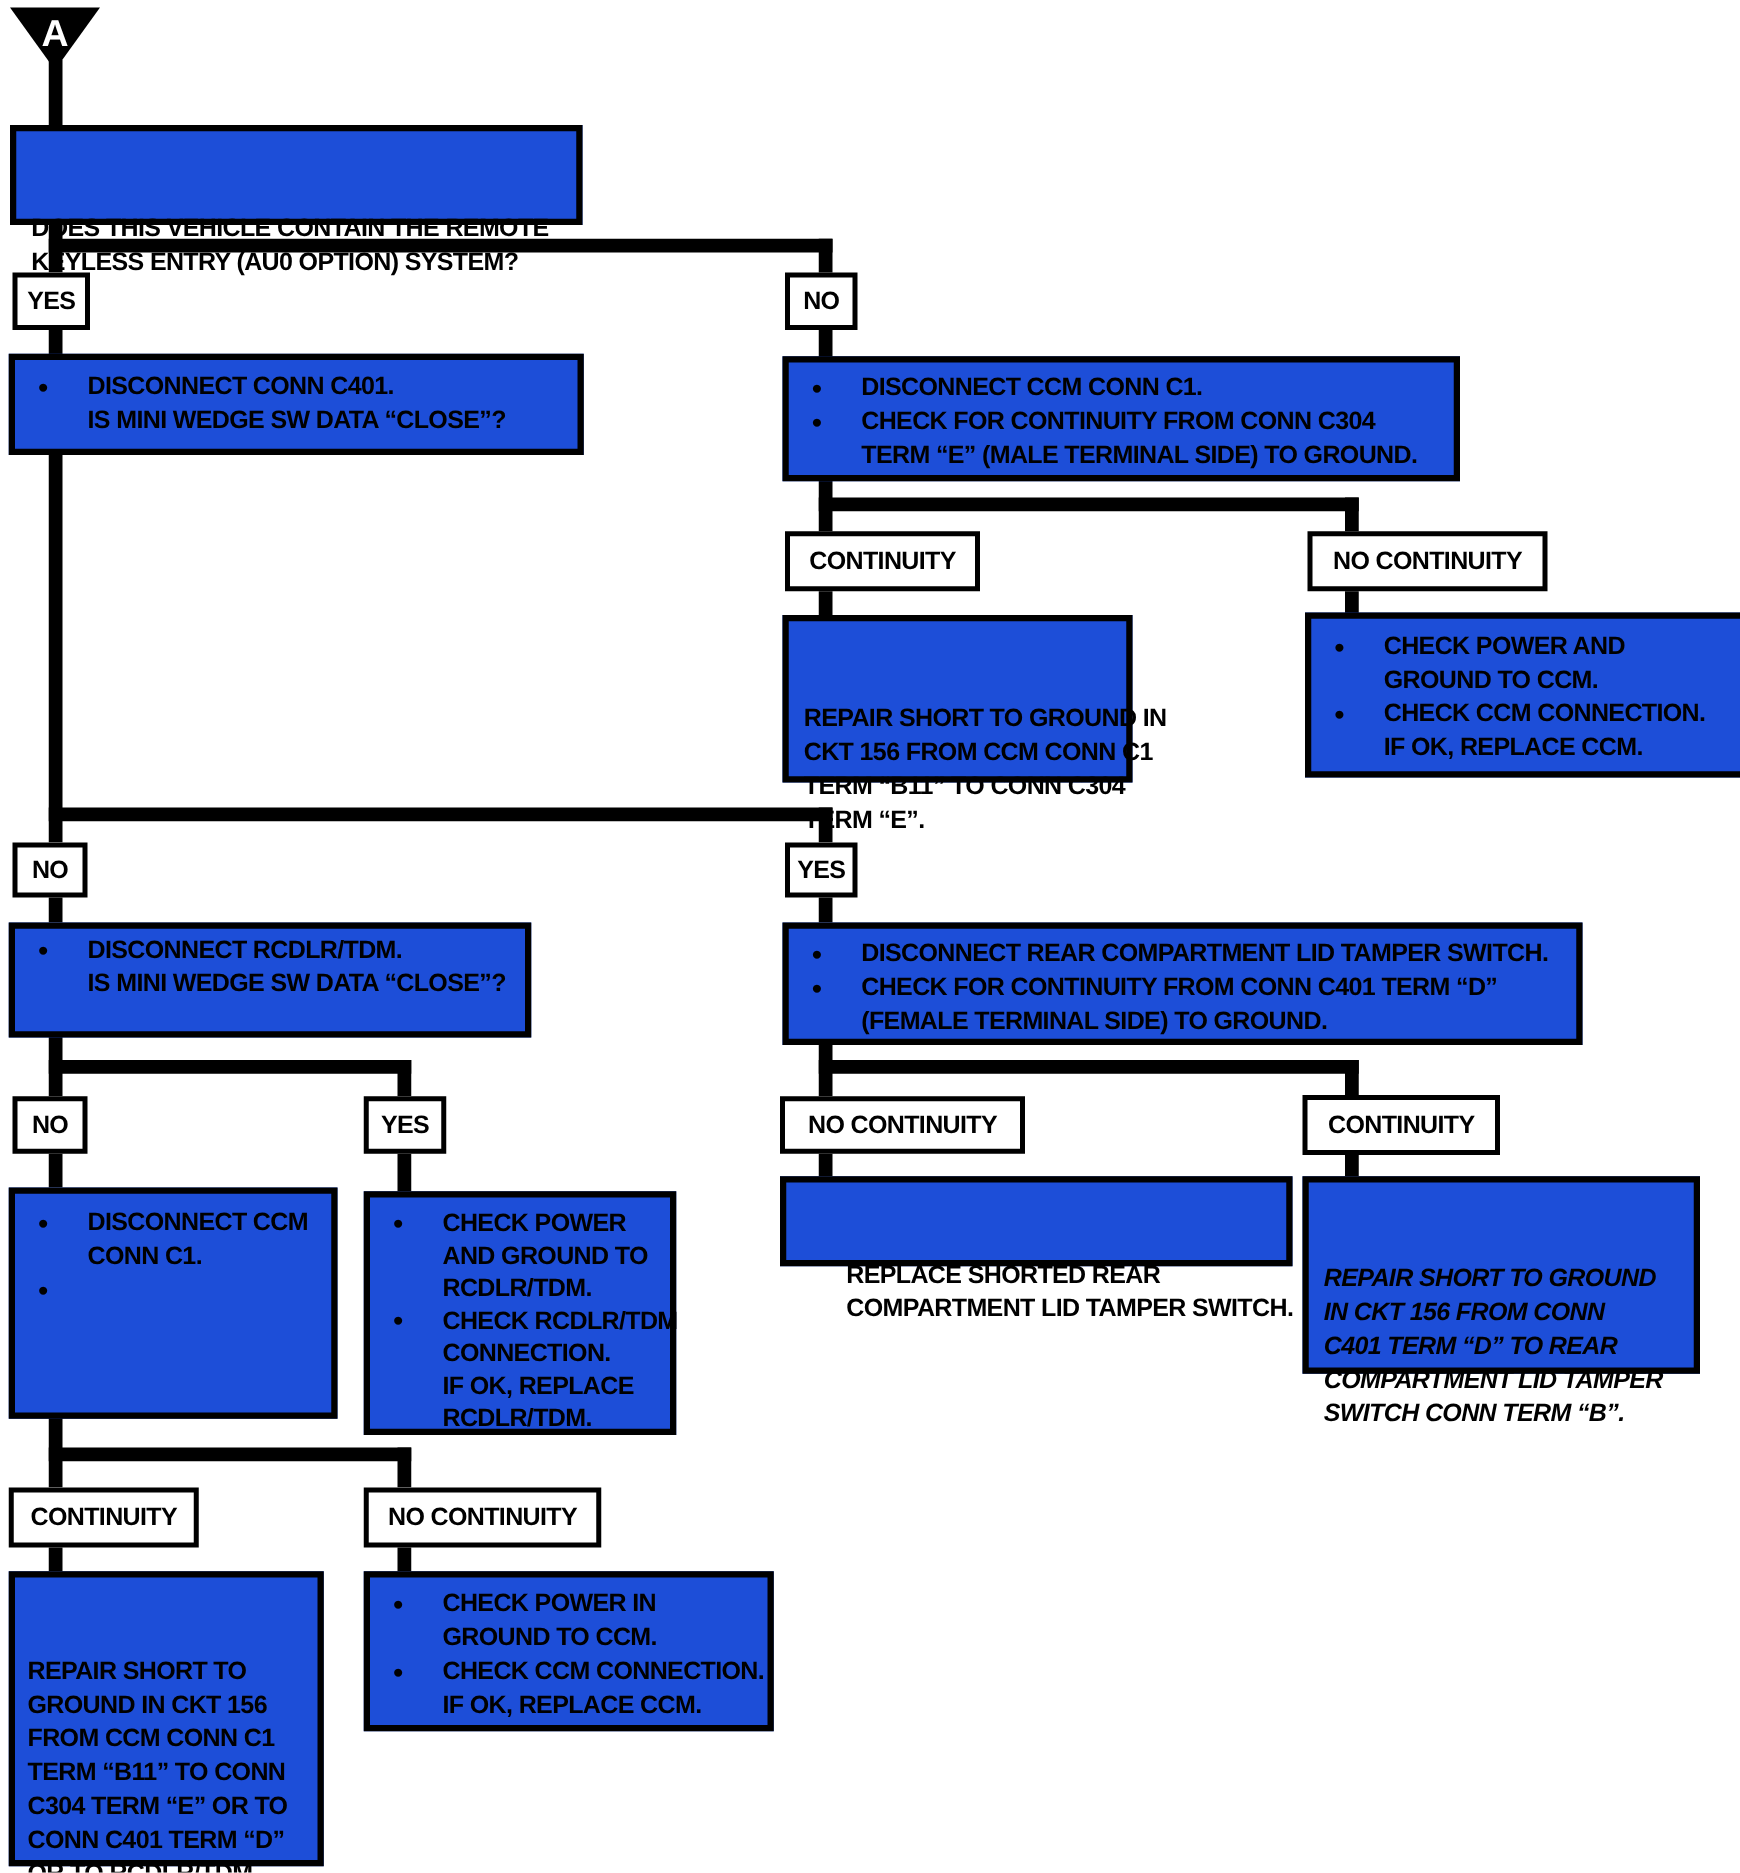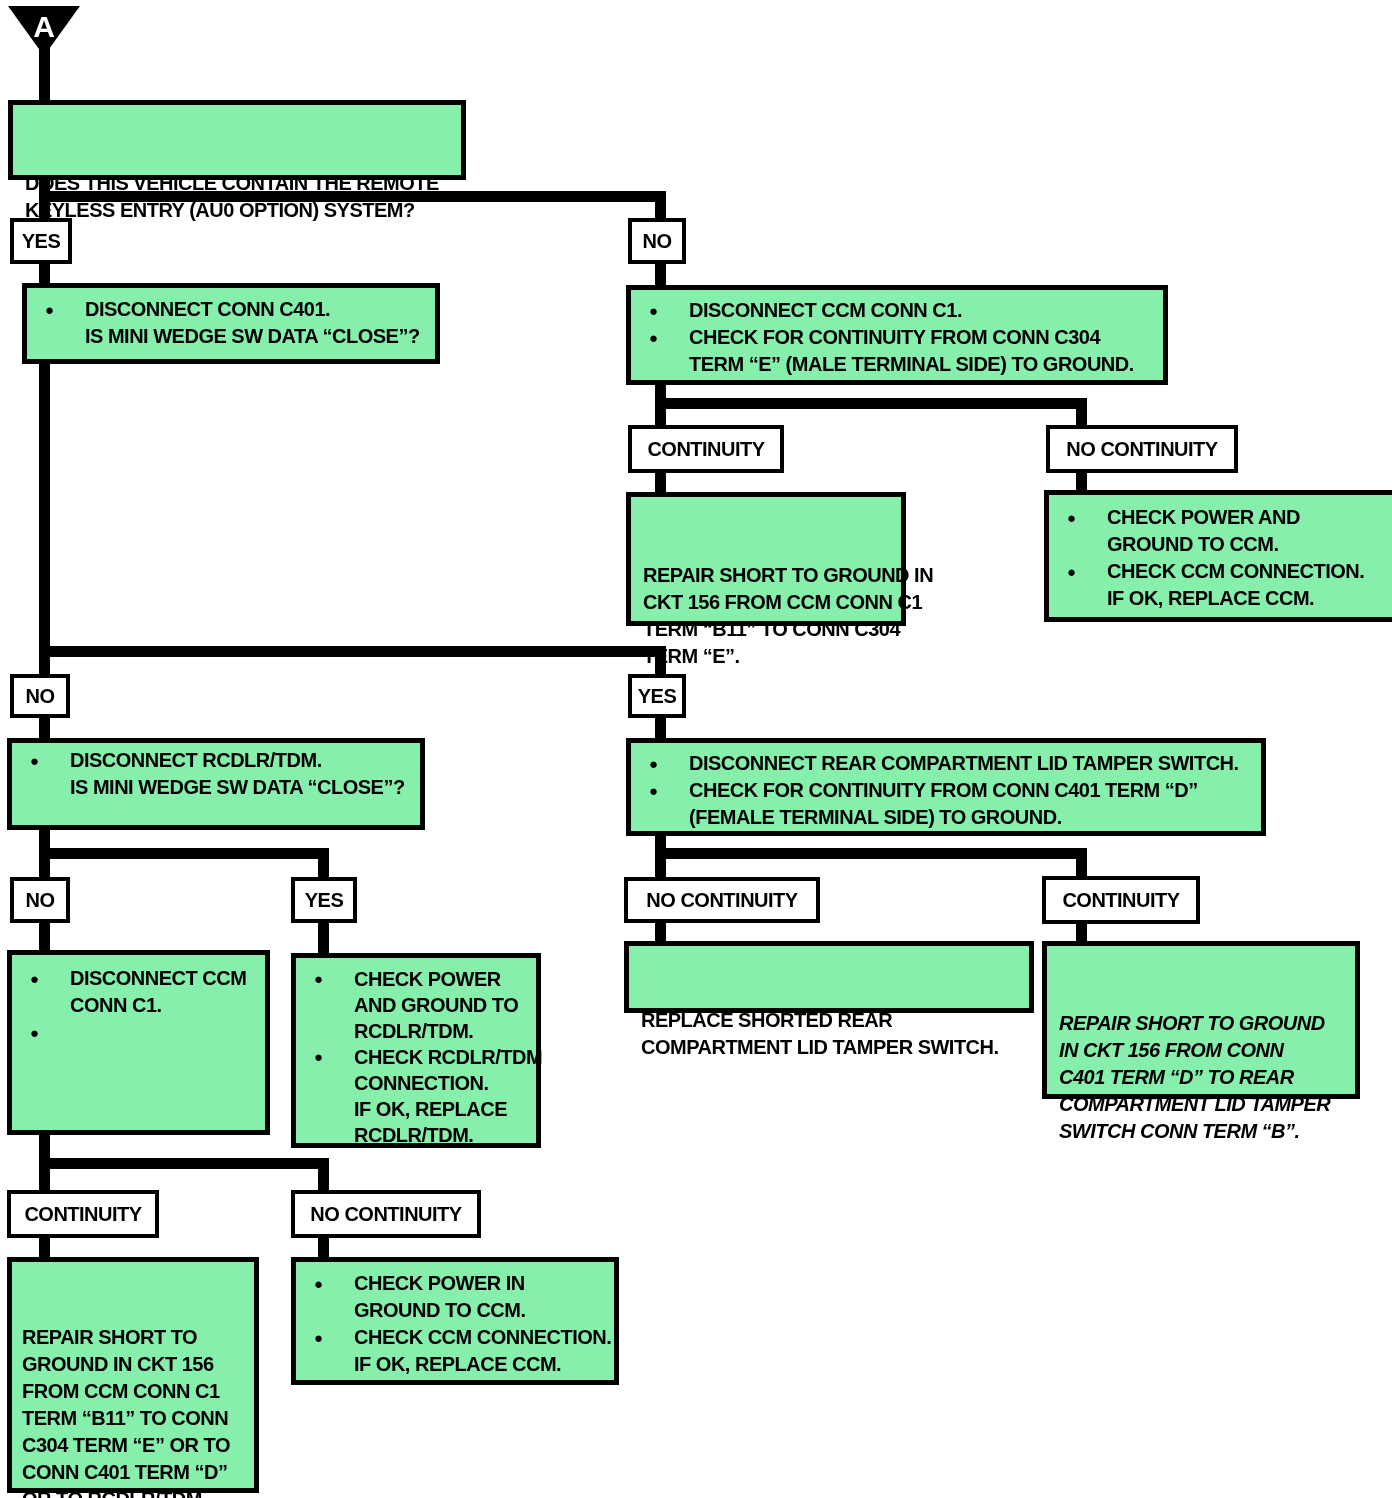--- a/index.html
+++ b/index.html
@@ -7,21 +7,21 @@
     position:relative;
     width:1392px;height:1498px;
     background:#ffffff;
     font-family:"Liberation Sans", sans-serif;
     color:#000;
   }
   .line{position:absolute;background:#000;}
   .box{
     position:absolute;
     border:5px solid #000;
-    background:#86efac;
+    background:#1d4ed8;
     box-sizing:border-box;
     font-weight:bold;
     font-size:20px;
     line-height:27px;
     letter-spacing:-0.5px;
     text-transform:uppercase;
   }
   .plain{padding:8px 10px 6px 12px;white-space:pre;}
   .label{
     position:absolute;
@@ -91,21 +91,21 @@
 KEYLESS ENTRY (AU0 OPTION) SYSTEM?</span>
   </div>
 
   <div class="label" style="left:10px;top:218px;width:62px;height:46px;">
       <span>YES</span>
     </div>
   <div class="label" style="left:628px;top:218px;width:58px;height:46px;">
       <span>NO</span>
     </div>
 
-  <div class="box bullets" style="left:22px;top:283px;width:418px;height:81px;">
+  <div class="box bullets" style="left:7px;top:283px;width:460px;height:81px;">
     <div class="bi">
       <span class="dot"></span>
       <span class="bi-text">DISCONNECT CONN C401.
 IS MINI WEDGE SW DATA “CLOSE”?</span>
     </div>
   </div>
 
   <div class="box bullets" style="left:626px;top:285px;width:542px;height:100px;padding-top:7px;">
     <div class="bi">
       <span class="dot"></span>
@@ -207,21 +207,21 @@
     <div class="bi">
       <span class="dot"></span>
       <span class="bi-text">CHECK RCDLR/TDM
 CONNECTION.
 IF OK, REPLACE
 RCDLR/TDM.</span>
     </div>
   </div>
 
   <div class="box plain" style="left:624px;top:941px;width:410px;height:72px;padding-top:7px;">
-    <span style="display:block;white-space:pre;">REPLACE SHORTED REAR
+    <span style="display:block;white-space:pre;margin-left:36px;">REPLACE SHORTED REAR
 COMPARTMENT LID TAMPER SWITCH.</span>
   </div>
 
   <div class="box plain" style="left:1042px;top:941px;width:318px;height:158px;padding-top:10px;">
     <span style="display:block;white-space:pre;font-style:italic;">REPAIR SHORT TO GROUND
 IN CKT 156 FROM CONN
 C401 TERM “D” TO REAR
 COMPARTMENT LID TAMPER
 SWITCH CONN TERM “B”.</span>
   </div>

